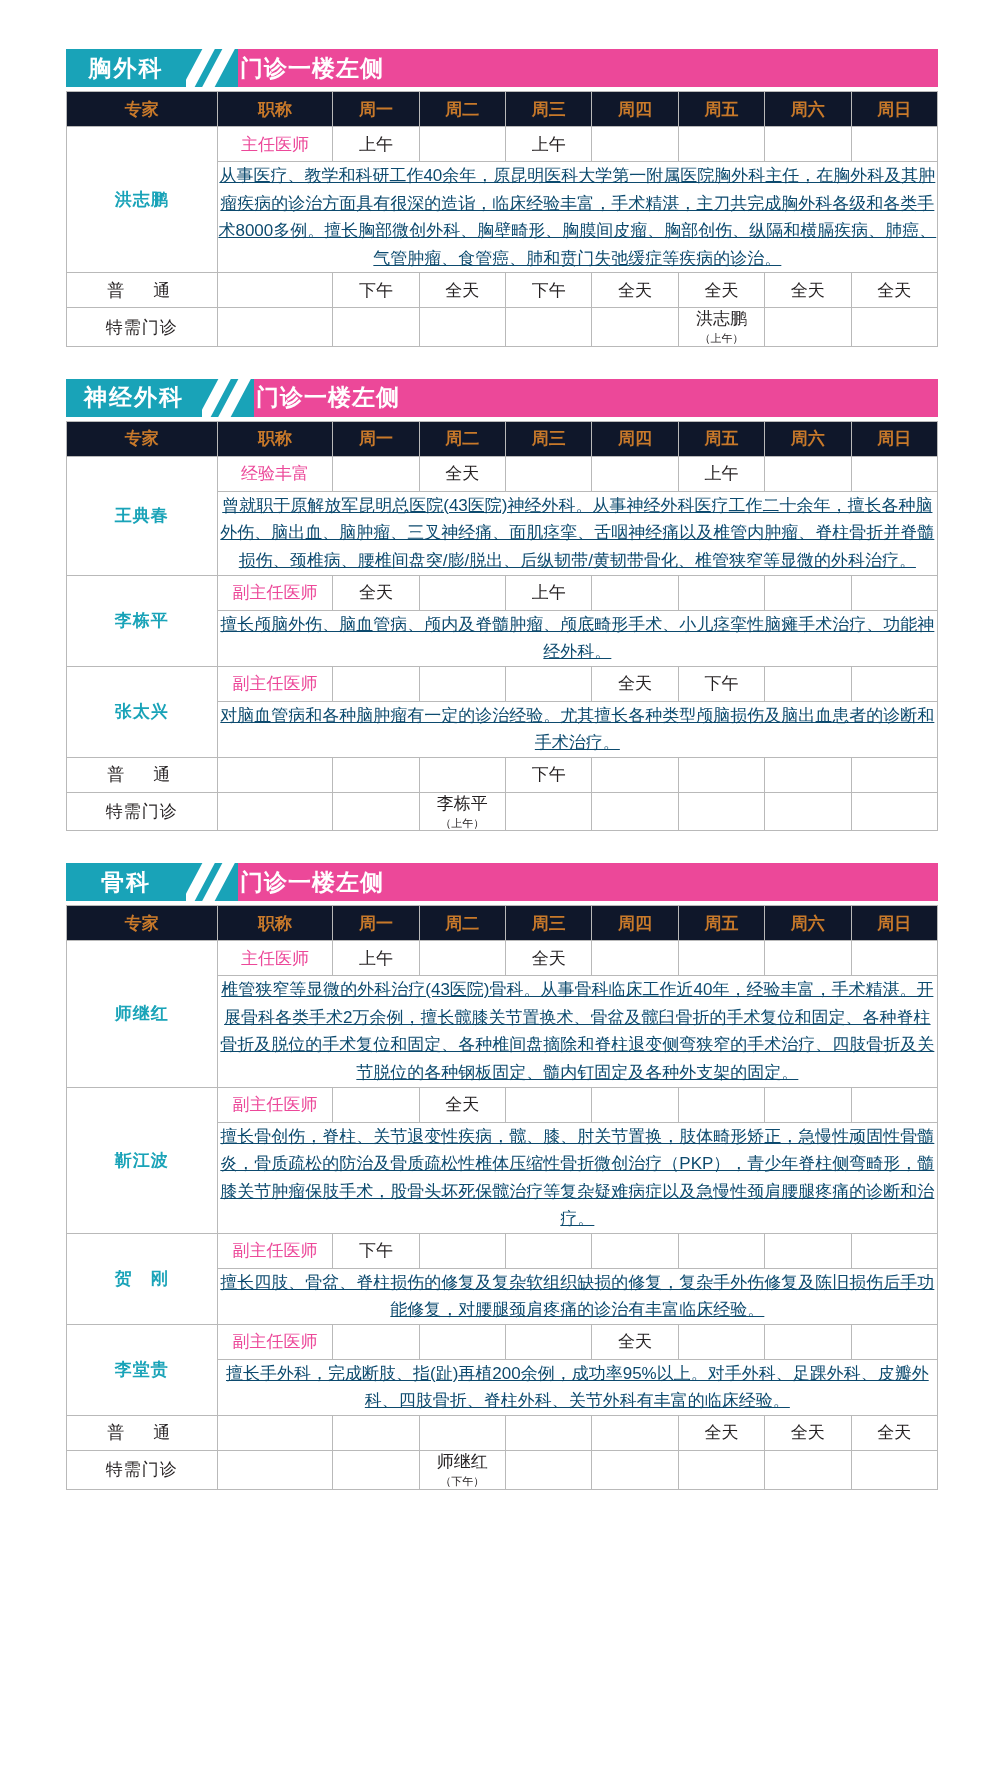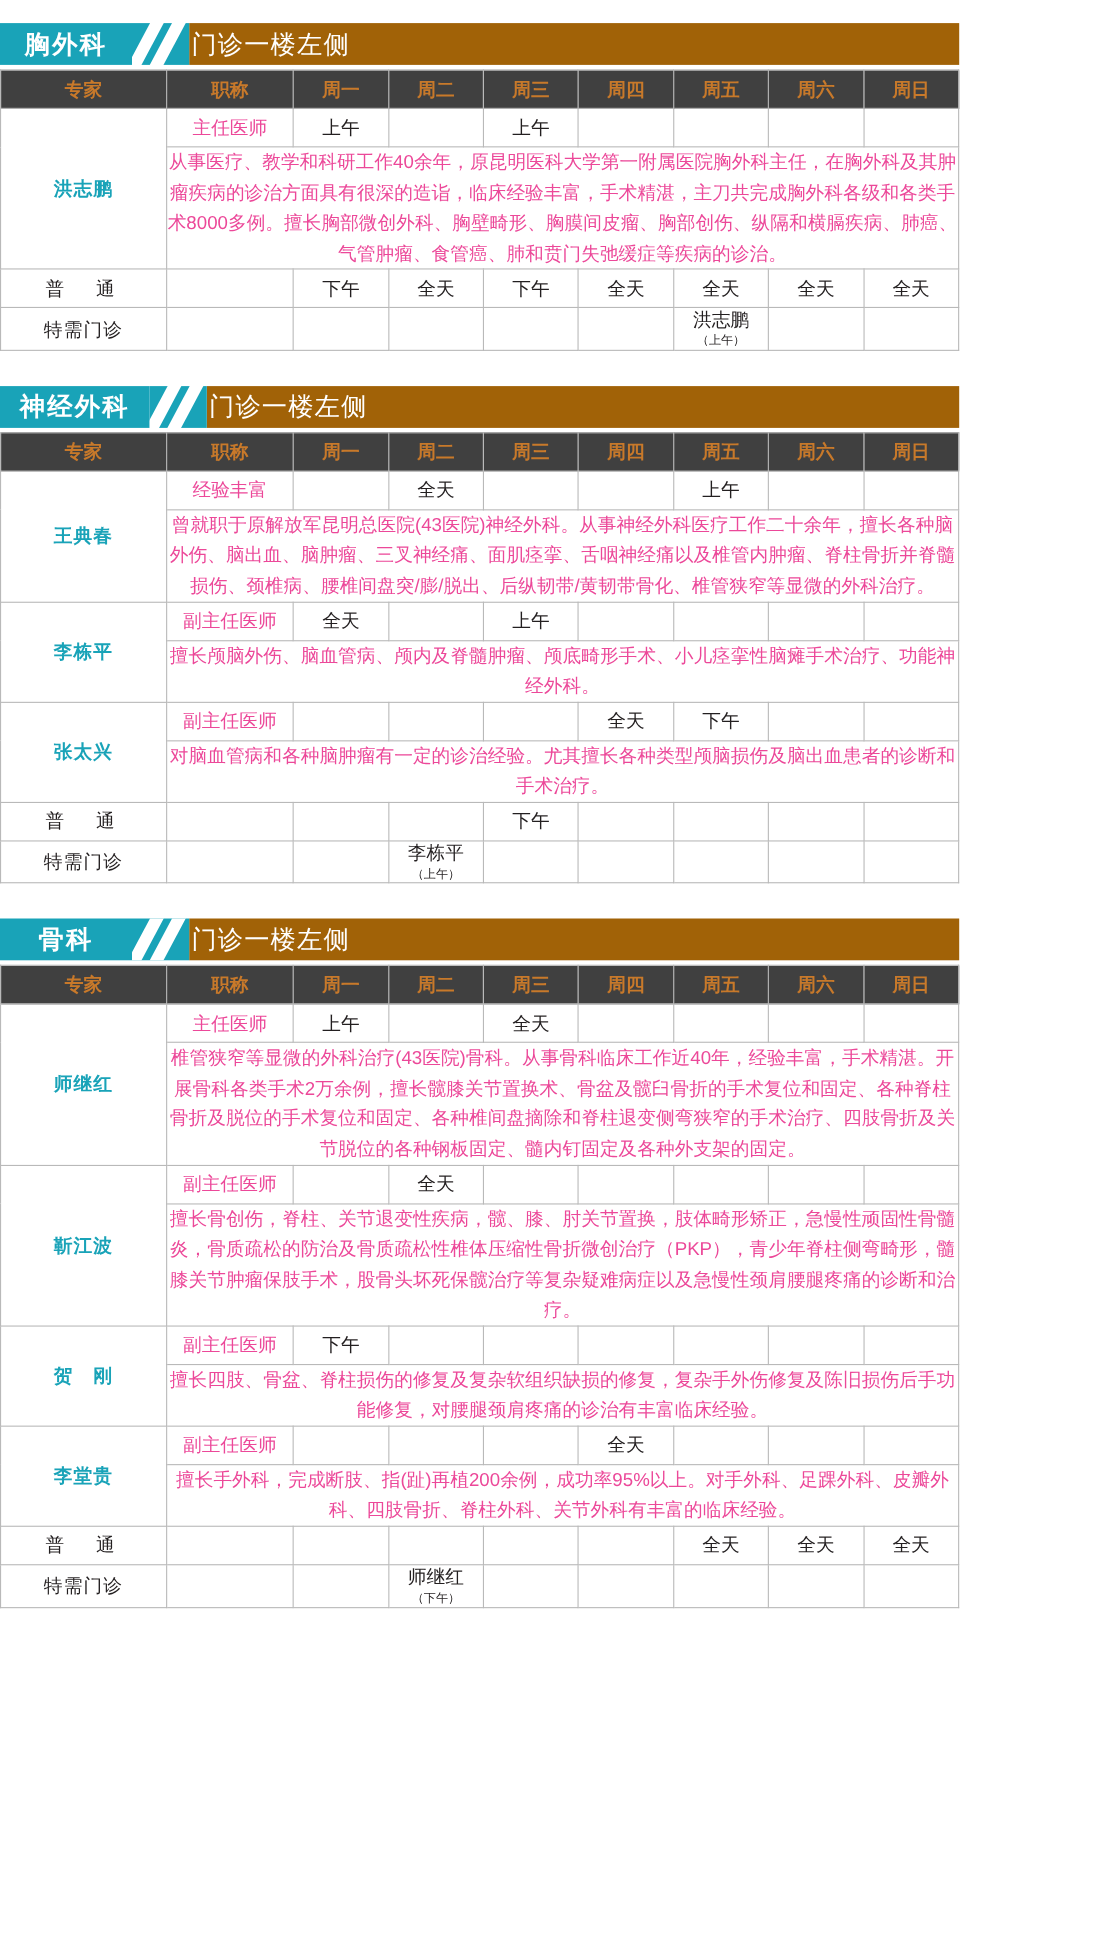--- a/index.html
+++ b/index.html
@@ -7,23 +7,24 @@
     padding: 0;
     background: #ffffff;
   }
   body {
     width: 1004px;
     font-family: "Liberation Sans", "DejaVu Sans", sans-serif;
     color: #231f20;
     -webkit-font-smoothing: antialiased;
   }
   .page {
-    width: 872px;
+    width: 1004px;
     padding: 21px 0 14px 0;
     box-sizing: border-box;
+    margin-top: 28px;
   }
   .dept-block {
     width: 872px;
     margin: 0 auto 32px auto;
   }
   .dept-block:last-child { margin-bottom: 0; }
 
   
   .banner {
     display: flex;
@@ -54,24 +55,24 @@
     position: absolute;
     top: -12px;
     width: 11px;
     height: 62px;
     background: #ffffff;
     transform: rotate(28deg);
   }
   .banner-slash .s1 { left: 7px; }
   .banner-slash .s2 { left: 27px; }
   .banner-loc {
-    background: #a16207;
+    background: #ec4899;
     color: #ffffff;
     font-size: 23px;
-    font-weight: normal;
+    font-weight: bold;
     letter-spacing: 1px;
     display: flex;
     align-items: center;
     padding: 0 20px 0 2px;
     flex: 1 1 auto;
     box-sizing: border-box;
   }
 
   
   table.sched {
@@ -86,21 +87,21 @@
 
   table.sched th, table.sched td {
     border: 1px solid #b9b9b9;
     padding: 0;
     text-align: center;
     vertical-align: middle;
     font-size: 17px;
     height: 34px;
   }
   thead th {
-    background: #404040;
+    background: #0f172a;
     color: #c8792a;
     font-weight: bold;
     font-size: 18px;
     height: 36px;
     border-color: #b9b9b9;
   }
   td.expert {
     color: #19a3b8;
     font-size: 21px;
     font-weight: bold;
@@ -111,23 +112,24 @@
     color: #ec4899;
   }
   td.slot {
     font-size: 17px;
     color: #231f20;
   }
   td.desc {
     text-align: left;
     font-size: 14.5px;
     line-height: 1.62;
-    color: #ec4899;
+    color: #0c4a6e;
     padding: 8px 12px 9px 12px;
     height: auto;
+    text-decoration: underline;
   }
   td.rowlabel {
     font-size: 19px;
     letter-spacing: 6px;
     padding-left: 6px;
     color: #231f20;
     height: 56px;
     font-family: Liberation Mono, monospace;
   }
   td.rowlabel.nogap { letter-spacing: 1px; }

